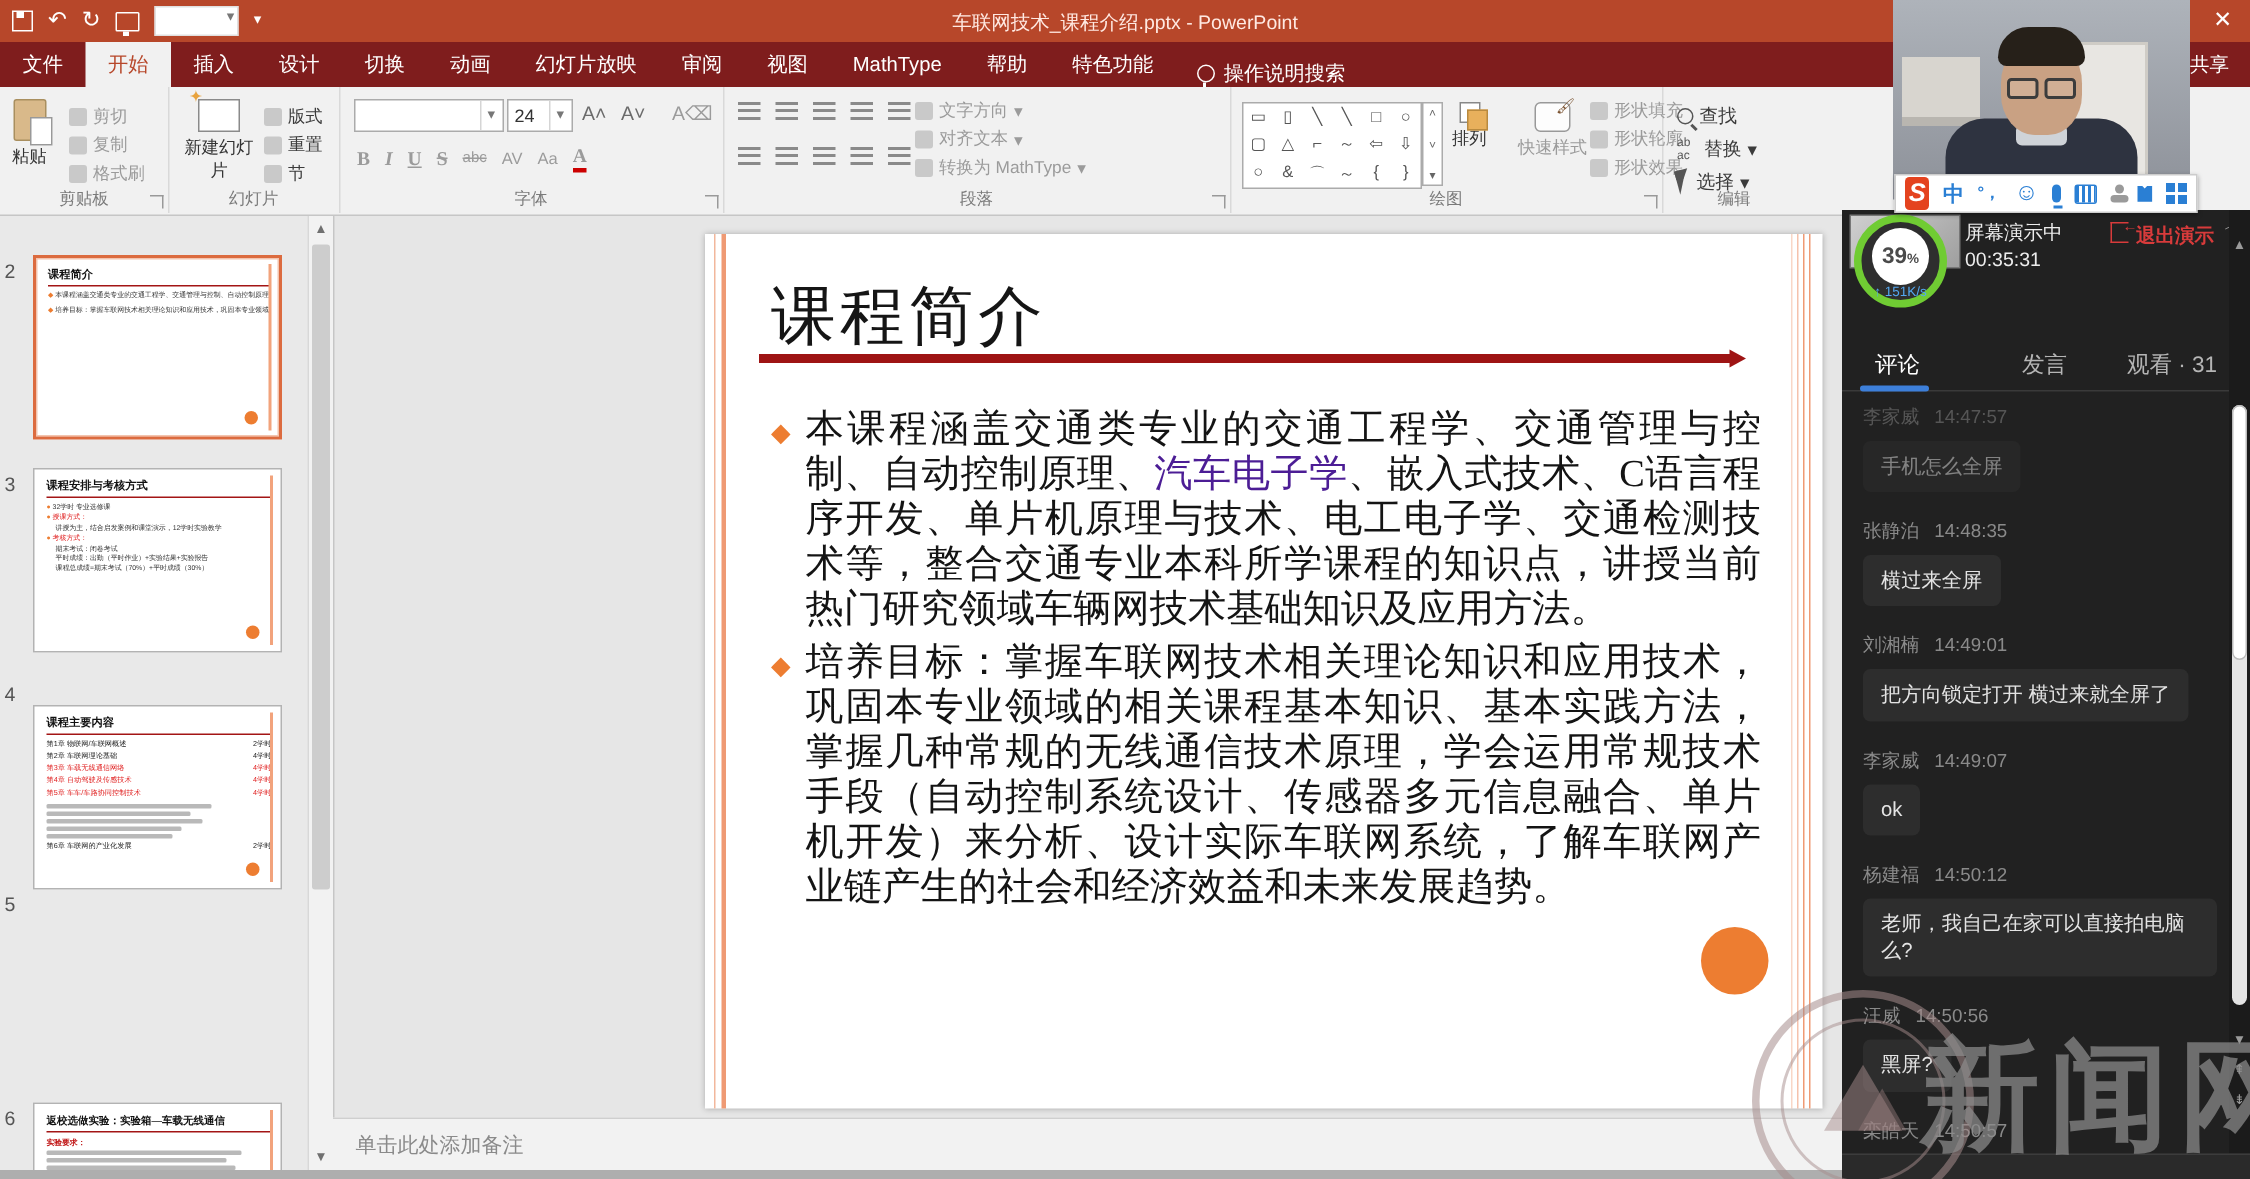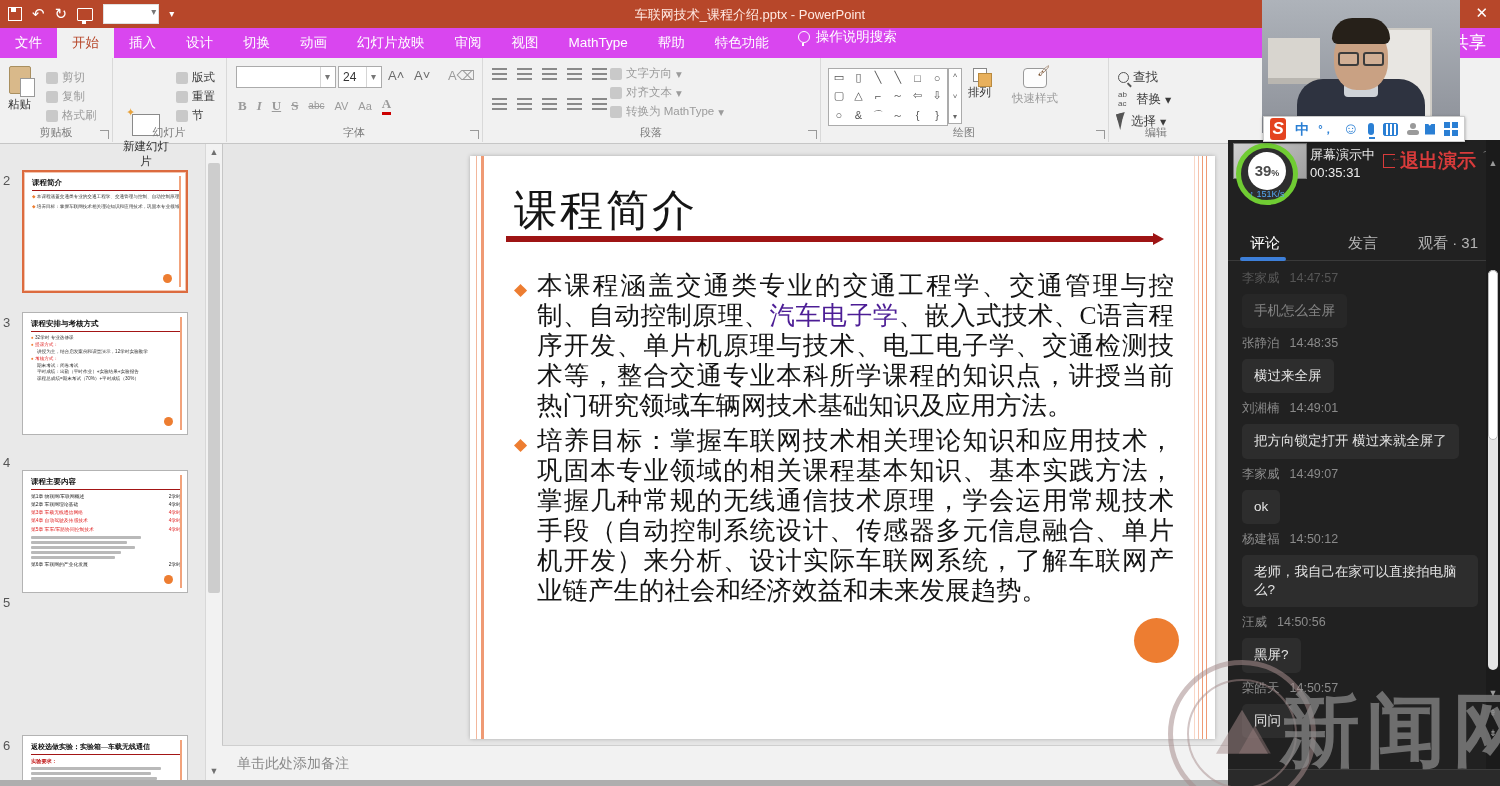--- a/index.html
+++ b/index.html
@@ -11,27 +11,27 @@
   .qat .gl{font-size:15px;color:#fff;line-height:20px;}
   .save-ic{width:12px;height:12px;border:1.5px solid #fff;position:relative;}
   .save-ic::after{content:"";position:absolute;left:2px;top:0;width:5px;height:4px;background:#fff;}
   .pres-ic{width:14px;height:11px;border:1.5px solid #fff;position:relative;border-radius:1px;}
   .pres-ic::after{content:"";position:absolute;left:4px;bottom:-4px;width:4px;height:3px;background:#fff;}
   .qat-combo{width:54px;height:18px;background:#fff;border:1px solid #e0e0e0;position:relative;}
   .qat-combo::after{content:"▾";position:absolute;right:2px;top:1px;color:#777;font-size:10px;}
   .title-text{position:absolute;left:0;right:0;top:6px;text-align:center;font-size:13px;color:#ffe9e2;}
   .close-x{position:absolute;right:12px;top:4px;font-size:15px;color:#fff;cursor:pointer;}
   
-  .tabrow{position:absolute;left:0;top:28px;width:1500px;height:30px;background:#d946ef;z-index:4;display:flex;align-items:flex-start;}
+  .tabrow{position:absolute;left:0;top:28px;width:1500px;height:30px;background:#7f1d1d;z-index:4;display:flex;align-items:flex-end;}
   .rtab{color:#fff;font-size:13.5px;padding:0 15px;height:30px;line-height:30px;cursor:pointer;}
   .rtab.sel{background:#f1f1f1;color:#B7472A;}
   .searchtab{display:flex;align-items:center;gap:6px;color:#fff;font-size:13.5px;padding:0 14px;}
   .bulb{width:10px;height:10px;border:1.5px solid #fff;border-radius:50%;position:relative;}
   .bulb::after{content:"";position:absolute;left:3px;bottom:-4px;width:2px;height:3px;background:#fff;}
-  .share-btn{position:absolute;right:6px;top:0;height:30px;line-height:30px;color:#fff;font-size:17px;display:flex;align-items:center;gap:5px;padding:0 8px;}
+  .share-btn{position:absolute;right:6px;top:0;height:30px;line-height:30px;color:#fff;font-size:13px;display:flex;align-items:center;gap:5px;padding:0 8px;}
   .share-person{width:9px;height:9px;border-radius:50%;background:#fff;position:relative;top:-1px;}
   
   .ribbon{position:absolute;left:0;top:58px;width:1500px;height:85px;background:#f1f1f1;border-bottom:1px solid #c6c6c6;z-index:3;font-size:11.5px;color:#444;}
   .rgroup{position:absolute;top:0;height:84px;border-right:1px solid #d9d9d9;}
   .glabel{position:absolute;bottom:2px;left:0;right:0;text-align:center;color:#7a7a7a;font-size:11px;}
   .launcher{position:absolute;right:3px;bottom:3px;width:8px;height:8px;border-left:1px solid #999;border-bottom:1px solid #999;transform:rotate(180deg);}
   .bigbtn{position:absolute;display:flex;flex-direction:column;align-items:center;gap:3px;font-size:11.5px;color:#333;cursor:pointer;text-align:center;}
   .clip-ic{width:20px;height:26px;background:#d9b98a;border:1px solid #a98f5f;border-radius:2px;position:relative;}
   .clip-ic::after{content:"";position:absolute;right:-5px;bottom:-4px;width:13px;height:17px;background:#fff;border:1px solid #999;}
   .smallrow{display:flex;align-items:center;gap:4px;height:19px;color:#9b9b9b;cursor:pointer;}
@@ -99,29 +99,29 @@
   .bottomstrip{position:absolute;left:0;top:780px;width:1228px;height:6px;background:#aeaeae;z-index:2;}
   
   .rpanel{position:absolute;left:1228px;top:140px;width:272px;height:646px;background:#212121;z-index:10;color:#ddd;}
   .preview-thumb{position:absolute;left:5px;top:3px;width:72px;height:34px;background:linear-gradient(135deg,#cfcfcf,#9f9f9f);border:1px solid #777;}
   .ring{position:absolute;left:8px;top:3px;width:62px;height:62px;border-radius:50%;background:#2e2e2e;border:5px solid #70CC33;box-sizing:border-box;}
   .ring .inner{position:absolute;left:50%;top:4px;transform:translateX(-50%);width:38px;height:38px;border-radius:50%;background:#fff;color:#4a4a4a;font-weight:bold;font-size:15px;text-align:center;line-height:38px;}
   .ring .inner small{font-size:9px;}
   .ring .speed{position:absolute;left:50%;bottom:1px;transform:translateX(-50%);font-size:9px;color:#53A7F0;white-space:nowrap;}
   .st-status{position:absolute;left:82px;top:6px;font-size:13px;color:#ececec;}
   .st-timer{position:absolute;left:82px;top:25px;font-size:13px;color:#ececec;}
-  .exit-btn{position:absolute;right:24px;top:8px;display:flex;align-items:center;gap:5px;color:#D83B3B;font-size:19px;font-weight:bold;cursor:pointer;}
+  .exit-btn{position:absolute;right:24px;top:8px;display:flex;gap:5px;color:#D83B3B;font-size:13px;font-weight:bold;cursor:pointer;}
   .exit-ic{width:11px;height:12px;border:1.5px solid #D83B3B;border-right:none;position:relative;}
   .exit-ic::after{content:"←";position:absolute;right:-6px;top:-3px;font-size:10px;color:#D83B3B;}
   .collapse{position:absolute;right:6px;top:2px;color:#9a9a9a;font-size:11px;cursor:pointer;}
   .rtabs{position:absolute;left:0;top:88px;width:100%;height:32px;border-bottom:1px solid #3a3a3a;}
   .rtabs .t{position:absolute;top:6px;font-size:15px;color:#b5b5b5;cursor:pointer;}
   .rtabs .t.sel{color:#fff;}
   .rtabs .bar{position:absolute;left:12px;top:29px;width:46px;height:4px;border-radius:2px;background:#3D7FD9;}
-  .chat{position:absolute;left:14px;right:22px;top:130px;bottom:20px;display:flex;flex-direction:column;gap:7px;overflow:hidden;}
+  .chat{position:absolute;left:14px;right:22px;top:130px;bottom:20px;display:flex;flex-direction:column;gap:18px;overflow:hidden;}
   .msg .meta{font-size:12.5px;color:#8a8a8a;margin-bottom:7px;}
   .msg .meta .tm{margin-left:10px;}
   .msg .bubble{display:inline-block;background:#2d2d2d;border-radius:5px;padding:8px 12px;font-size:13.5px;color:#e4e4e4;max-width:228px;line-height:1.35;}
   .msg.fade{opacity:.5;}
   .rscroll{position:absolute;right:0;top:0;width:14px;height:646px;background:#1b1b1b;}
   .rscroll .trk{position:absolute;left:2px;top:130px;width:10px;height:400px;background:#e4e4e4;border-radius:5px;}
   .rscroll .th{position:absolute;left:2px;top:130px;width:10px;height:170px;background:#fff;border:1px solid #bbb;border-radius:5px;box-sizing:border-box;}
   .rscroll .a{position:absolute;left:0;width:14px;text-align:center;color:#9a9a9a;font-size:9px;}
   .rinput{position:absolute;left:0;bottom:0;width:100%;height:16px;background:#2a2a2a;border-top:1px solid #3c3c3c;}
   
@@ -215,21 +215,21 @@
         <div class="smallrow">
             <span class="mini-ic"></span>
             <span>格式刷</span>
           </div>
       </div>
       <div class="glabel">剪贴板</div>
       <div class="launcher"></div>
     </div>
 
     <div class="rgroup" style="left:112px;width:114px;">
-      <div class="bigbtn" style="left:6px;top:8px;width:56px;margin-top:48px;">
+      <div class="bigbtn" style="left:6px;top:8px;width:56px;">
         <span class="newslide-ic"></span>
           <span>新建幻灯片</span>
       </div>
       <div style="position:absolute;left:64px;top:10px;">
         <div class="smallrow en">
             <span class="mini-ic"></span>
             <span>版式</span>
           </div>
         <div class="smallrow en">
             <span class="mini-ic"></span>
@@ -319,20 +319,34 @@
           <span class="sq-ic"></span>
           <span>排列</span>
         </div>
       <div class="bigbtn" style="left:192px;top:10px;color:#9b9b9b;">
           <span class="qs-ic"></span>
           <span>快速样式</span>
         </div>
 
       <div class="glabel">绘图</div>
       <div class="launcher"></div>
+      <div style="position:absolute;left:240px;top:6px;color:#9b9b9b;width:100px;">
+        <div class="smallrow">
+            <span class="mini-ic"></span>
+            <span>形状填充</span>
+          </div>
+        <div class="smallrow">
+            <span class="mini-ic"></span>
+            <span>形状轮廓</span>
+          </div>
+        <div class="smallrow">
+            <span class="mini-ic"></span>
+            <span>形状效果</span>
+          </div>
+      </div>
     </div>
 
     <div class="rgroup" style="left:1108px;width:96px;border-right:none;">
       <div style="position:absolute;left:10px;top:8px;">
         <div class="smallrow en" style="height:22px;font-size:12.5px;">
             <span class="find-ic"></span>
             <span>查找</span>
           </div>
         <div class="smallrow en" style="height:22px;font-size:12.5px;"><span class="repl-ic">ab<br>ac</span><span>替换</span> ▾</div>
         <div class="smallrow en" style="height:22px;font-size:12.5px;"><span class="sel-ic"></span><span>选择</span> ▾</div>

